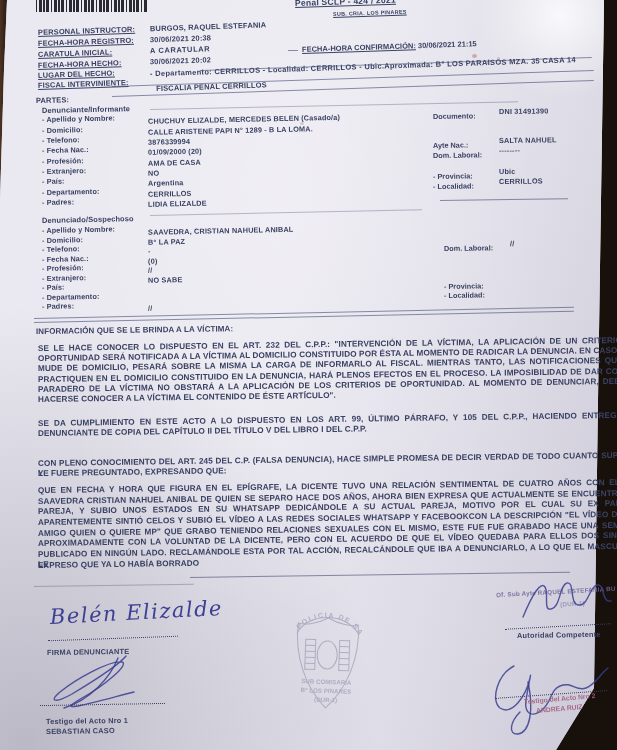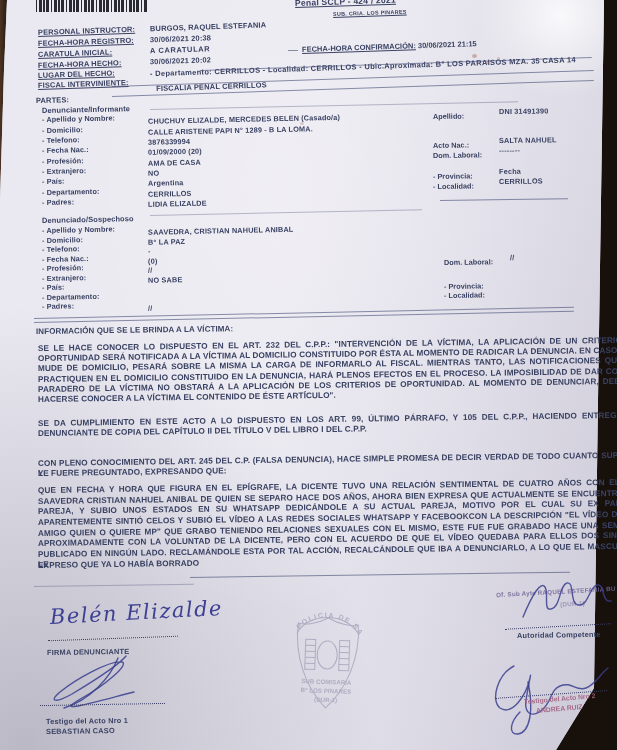--- a/index.html
+++ b/index.html
@@ -100,41 +100,41 @@
     <div class="abs prow tilt" style="top:115px"><span class="p-lbl">- Apellido y Nombre:</span><span class="p-val">CHUCHUY ELIZALDE, MERCEDES BELEN (Casado/a)</span></div>
     <div class="abs prow tilt" style="top:126px"><span class="p-lbl">- Domicilio:</span><span class="p-val">CALLE ARISTENE PAPI N° 1289 - B LA LOMA.</span></div>
     <div class="abs prow tilt" style="top:136px"><span class="p-lbl">- Telefono:</span><span class="p-val">3876339994</span></div>
     <div class="abs prow tilt" style="top:146px"><span class="p-lbl">- Fecha Nac.:</span><span class="p-val">01/09/2000 (20)</span></div>
     <div class="abs prow tilt" style="top:157px"><span class="p-lbl">- Profesión:</span><span class="p-val">AMA DE CASA</span></div>
     <div class="abs prow tilt" style="top:167px"><span class="p-lbl">- Extranjero:</span><span class="p-val">NO</span></div>
     <div class="abs prow tilt" style="top:177px"><span class="p-lbl">- País:</span><span class="p-val">Argentina</span></div>
     <div class="abs prow tilt" style="top:188px"><span class="p-lbl">- Departamento:</span><span class="p-val">CERRILLOS</span></div>
     <div class="abs prow tilt" style="top:198px"><span class="p-lbl">- Padres:</span><span class="p-val">LIDIA ELIZALDE</span></div>
 
-    <div class="abs rrow tiltF" style="left:433px;top:112px"><span class="r-lbl">Apellido:</span><span class="r-val">DNI 31491390</span></div>
-    <div class="abs rrow tiltF" style="left:433px;top:141px"><span class="r-lbl">Acto Nac.:</span><span class="r-val">SALTA NAHUEL</span></div>
+    <div class="abs rrow tiltF" style="left:433px;top:112px"><span class="r-lbl">Documento:</span><span class="r-val">DNI 31491390</span></div>
+    <div class="abs rrow tiltF" style="left:433px;top:141px"><span class="r-lbl">Ayte Nac.:</span><span class="r-val">SALTA NAHUEL</span></div>
     <div class="abs rrow tiltF" style="left:433px;top:151px"><span class="r-lbl">Dom. Laboral:</span><span class="r-val">--------</span></div>
-    <div class="abs rrow tiltF" style="left:433px;top:172px"><span class="r-lbl">- Provincia:</span><span class="r-val">Fecha</span></div>
+    <div class="abs rrow tiltF" style="left:433px;top:172px"><span class="r-lbl">- Provincia:</span><span class="r-val">Ubic</span></div>
     <div class="abs rrow tiltF" style="left:433px;top:182px"><span class="r-lbl">- Localidad:</span><span class="r-val">CERRILLOS</span></div>
     <div class="rule tiltF" style="left:440px;top:200px;width:128px"></div>
 
     <div class="rule faint tilt" style="left:150px;top:215px;width:272px"></div>
     <div class="abs sec-title tilt" style="left:42px;top:216px">Denunciado/Sospechoso</div>
 
     <div class="abs prow tilt" style="top:226px"><span class="p-lbl">- Apellido y Nombre:</span><span class="p-val">SAAVEDRA, CRISTIAN NAHUEL ANIBAL</span></div>
     <div class="abs prow tilt" style="top:236px"><span class="p-lbl">- Domicilio:</span><span class="p-val">B° LA PAZ</span></div>
     <div class="abs prow tilt" style="top:245px"><span class="p-lbl">- Telefono:</span><span class="p-val">-</span></div>
     <div class="abs prow tilt" style="top:255px"><span class="p-lbl">- Fecha Nac.:</span><span class="p-val">(0)</span></div>
     <div class="abs prow tilt" style="top:264px"><span class="p-lbl">- Profesión:</span><span class="p-val">//</span></div>
     <div class="abs prow tilt" style="top:274px"><span class="p-lbl">- Extranjero:</span><span class="p-val">NO SABE</span></div>
     <div class="abs prow tilt" style="top:283px"><span class="p-lbl">- País:</span><span class="p-val"></span></div>
     <div class="abs prow tilt" style="top:293px"><span class="p-lbl">- Departamento:</span><span class="p-val"></span></div>
     <div class="abs prow tilt" style="top:302px"><span class="p-lbl">- Padres:</span><span class="p-val">//</span></div>
 
-    <div class="abs rrow tiltF" style="left:444px;top:258px"><span class="r-lbl">Dom. Laboral:</span><span class="r-val">//</span></div>
+    <div class="abs rrow tiltF" style="left:444px;top:244px"><span class="r-lbl">Dom. Laboral:</span><span class="r-val">//</span></div>
     <div class="abs rrow tiltF" style="left:444px;top:282px"><span class="r-lbl">- Provincia:</span><span class="r-val"></span></div>
     <div class="abs rrow tiltF" style="left:444px;top:291px"><span class="r-lbl">- Localidad:</span><span class="r-val"></span></div>
 
     <div class="rule tilt" style="left:34px;top:318px;width:540px"></div>
     <div class="rule tilt" style="left:34px;top:322px;width:540px"></div>
 
     <div class="abs sec-title tiltF" style="left:36px;top:327px;font-size:8px">INFORMACIÓN QUE SE LE BRINDA A LA VÍCTIMA:</div>
     <div class="pline" style="top:344px">SE LE HACE CONOCER LO DISPUESTO EN EL ART. 232 DEL C.P.P.: "INTERVENCIÓN DE LA VÍCTIMA, LA APLICACIÓN DE UN CRITERIO DE</div>
     <div class="pline" style="top:354px">OPORTUNIDAD SERÁ NOTIFICADA A LA VÍCTIMA AL DOMICILIO CONSTITUIDO POR ÉSTA AL MOMENTO DE RADICAR LA DENUNCIA. EN CASO QUE</div>
     <div class="pline" style="top:364px">MUDE DE DOMICILIO, PESARÁ SOBRE LA MISMA LA CARGA DE INFORMARLO AL FISCAL. MIENTRAS TANTO, LAS NOTIFICACIONES QUE SE</div>

